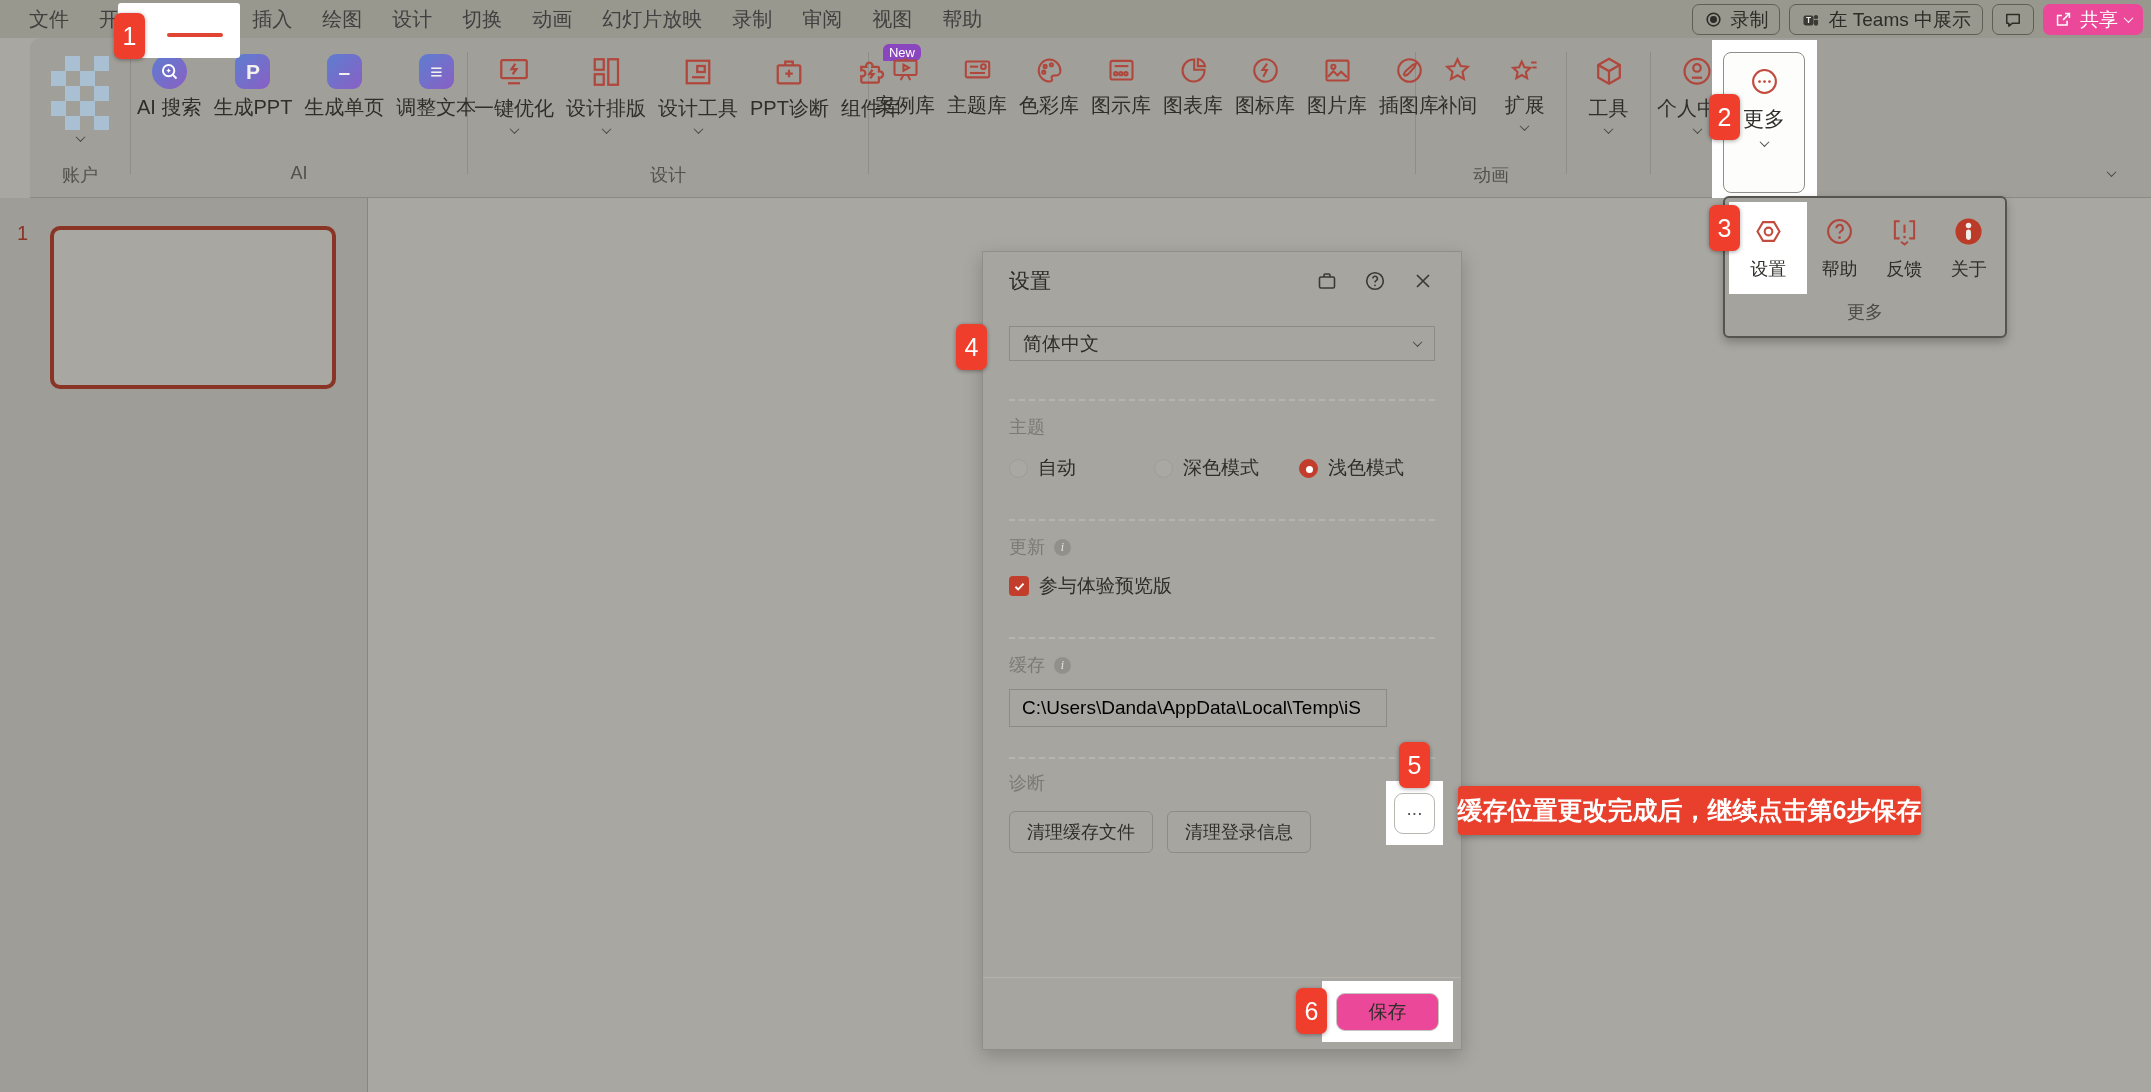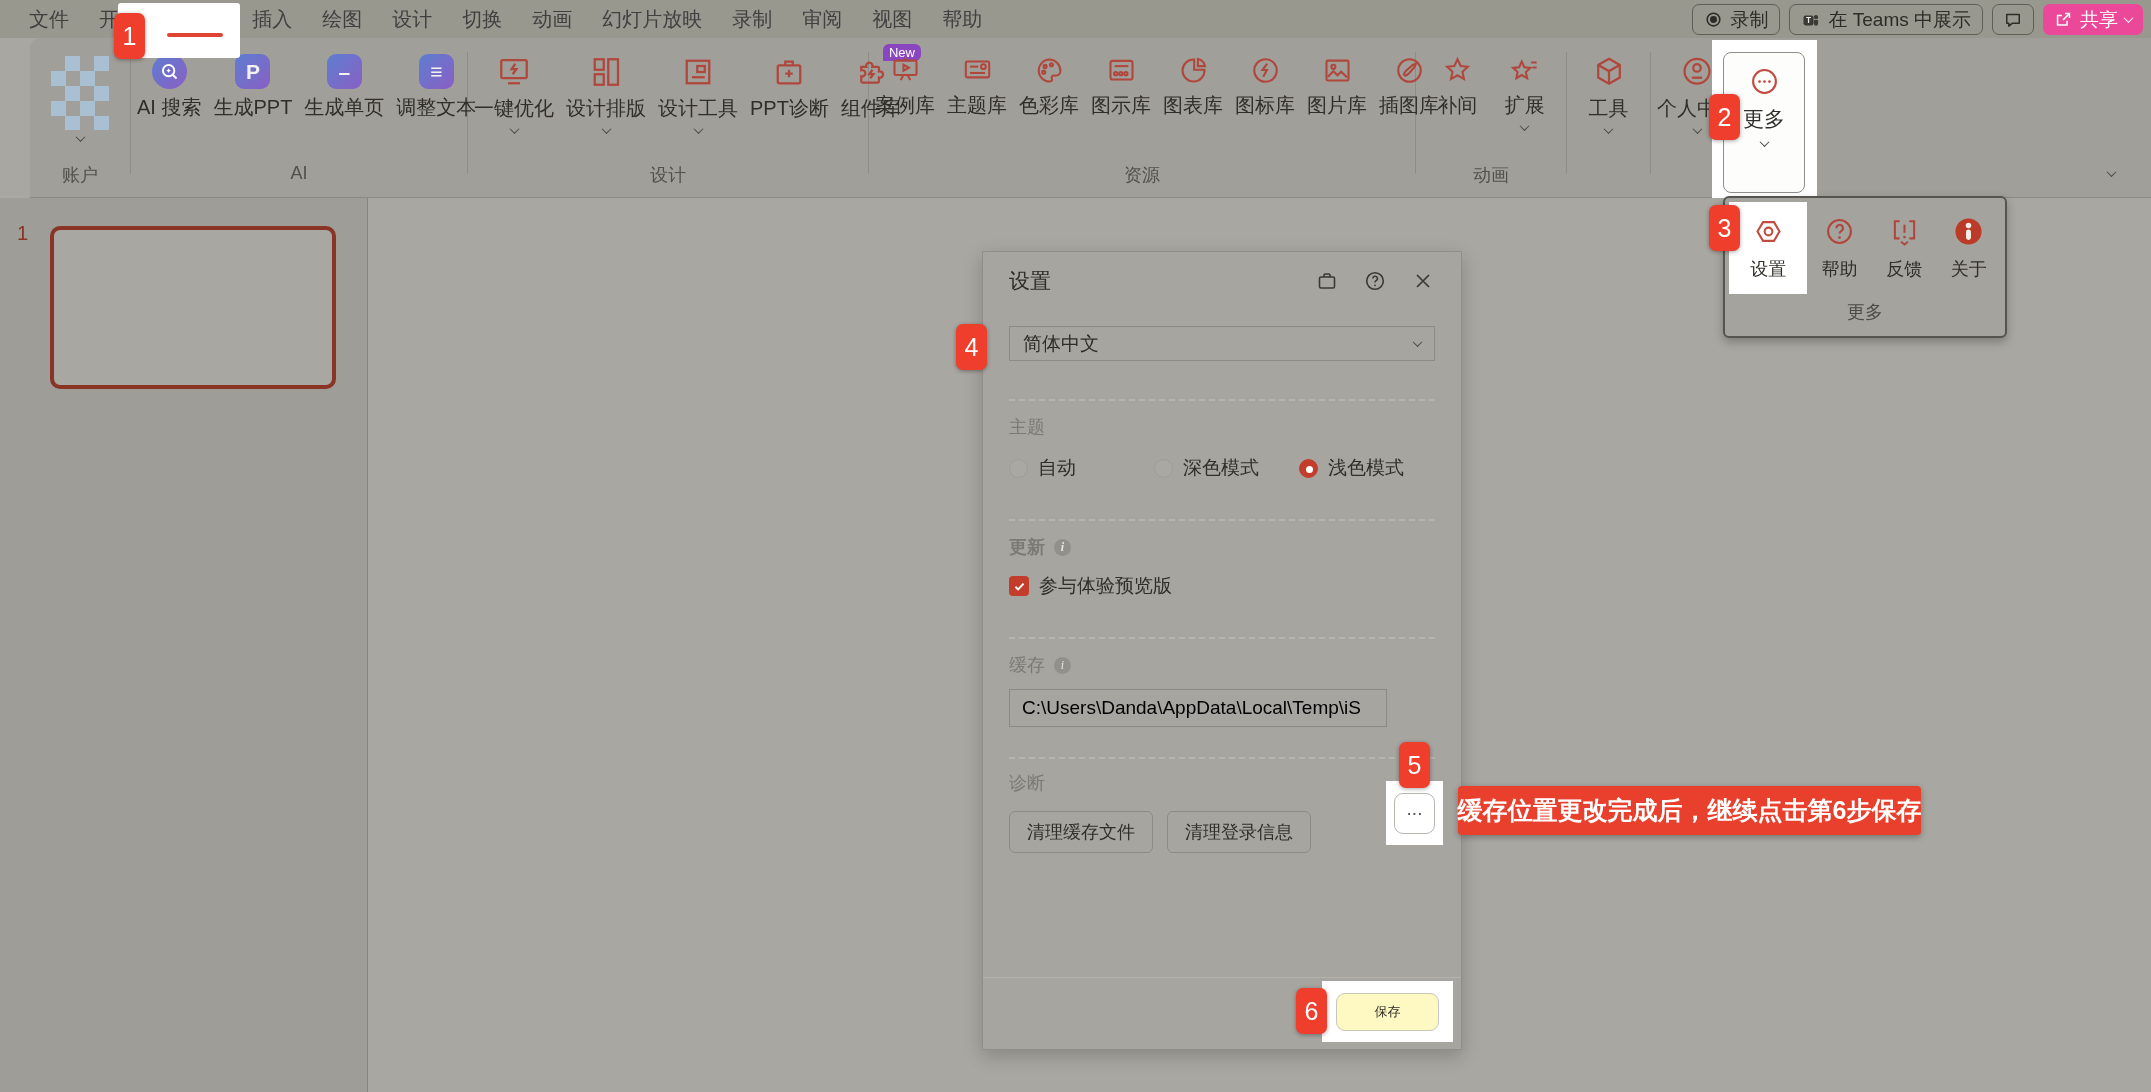--- a/index.html
+++ b/index.html
@@ -79,21 +79,21 @@
   .cbox { width:20px; height:20px; border-radius:4px; background:#c23d2c; display:flex; align-items:center; justify-content:center; flex:none; }
   .path-input { margin-top:12px; width:378px; height:38px; border:1px solid #8c8b85; display:flex; align-items:center; padding:0 12px; font-size:19px; color:#000000; white-space:nowrap; overflow:hidden; }
   .diag-btns { display:flex; gap:14px; margin-top:16px; }
   .dbtn { height:42px; padding:0 17px; border:1px solid #8c8b85; border-radius:6px; font-size:18px; color:#2f2e29; display:flex; align-items:center; background:transparent; }
   .dlg-foot { position:absolute; left:0; bottom:0; width:100%; height:72px; border-top:1px solid #b3b2ac; }
 
   
   .browse-spot { position:absolute; left:1386px; top:781px; width:57px; height:64px; background:#fff; z-index:30; display:flex; align-items:center; justify-content:center; }
   .browse-btn { width:41px; height:41px; border:1.4px solid #b7b6b0; border-radius:9px; display:flex; align-items:center; justify-content:center; font-size:19px; color:#55544e; background:#fff; padding-bottom:8px; }
   .save-spot { position:absolute; left:1322px; top:981px; width:131px; height:61px; background:#fff; z-index:30; display:flex; align-items:center; justify-content:center; }
-  .save-btn { width:103px; height:38px; border:1.4px solid #c6c5bf; border-radius:9px; display:flex; align-items:center; justify-content:center; font-size:13px; color:#2f2e29; background:#fef9c3;text-align:center; }
+  .save-btn { width:103px; height:38px; border:1.4px solid #c6c5bf; border-radius:9px; display:flex; align-items:center; justify-content:center; font-size:19px; color:#2f2e29; background:#ec4899;text-align:center; }
   .badge { position:absolute; width:31px; height:46px; background:#ef3e2c; border-radius:7px; color:#fff; font-size:25px; display:flex; align-items:center; justify-content:center; z-index:40; box-shadow:0 1px 4px rgba(0,0,0,.35); }
   .annotation { position:absolute; left:1458px; top:786px; width:463px; height:49px; background:#e8402d; border-radius:4px; color:#fff; font-size:25px; font-weight:bold; display:flex; align-items:center; justify-content:center; white-space:nowrap; z-index:35; box-shadow:0 2px 6px rgba(0,0,0,.3); }
 </style>
 </head>
 <body>
 
 <div class="islide-spot"></div>
 
 <div class="menubar">
   <div class="mitem">文件</div>
@@ -299,21 +299,20 @@
         <div class="rlabel">图片库</div>
       </div>
       <div class="rbtn">
         <svg class="ric-sm" viewBox="0 0 24 24" fill="none" stroke="currentColor" stroke-width="1.5">
             <circle cx="12" cy="12" r="8.2"></circle>
             <path d="M8.8 15.8c1.2-.3 2-.8 3.1-2l3.8-4.4 1-2.4-2.4 1-4.4 3.8c-1.2 1.1-1.7 1.9-2 3.1z"></path>
           </svg>
         <div class="rlabel">插图库</div>
       </div>
     </div>
-    <div class="glabel">资源</div>
   </div>
   <div class="rsep"></div>
 
   <div class="rgroup" style="width:150px;">
     <div class="rrow">
       <div class="rbtn">
         <svg class="ric-sm" viewBox="0 0 24 24" fill="none" stroke="currentColor" stroke-width="1.5">
             <path d="M12 3.8l2.3 4.9 5.2.6-3.9 3.6 1.1 5.3-4.7-2.7-4.7 2.7 1.1-5.3-3.9-3.6 5.2-.6z"></path>
           </svg>
         <div class="rlabel">补间</div>
@@ -462,21 +461,21 @@
         <span>深色模式</span>
       </label>
       <label class="radio">
         <span class="rdot sel"></span>
         <span>浅色模式</span>
       </label>
     </div>
 
     <div class="dash"></div>
 
-    <div class="slabel" style="margin-top:14px;font-weight:bold;">
+    <div class="slabel" style="margin-top:14px;">
       <span>更新</span>
       <span class="info-ic">i</span>
     </div>
     <div class="checkrow">
       <span class="cbox">
         <svg width="13" height="13" viewBox="0 0 24 24" fill="none" stroke="#fff" stroke-width="3.5">
             <path d="M4.5 12.5l5 5 10-11"></path>
           </svg>
       </span>
       <span>参与体验预览版</span>

